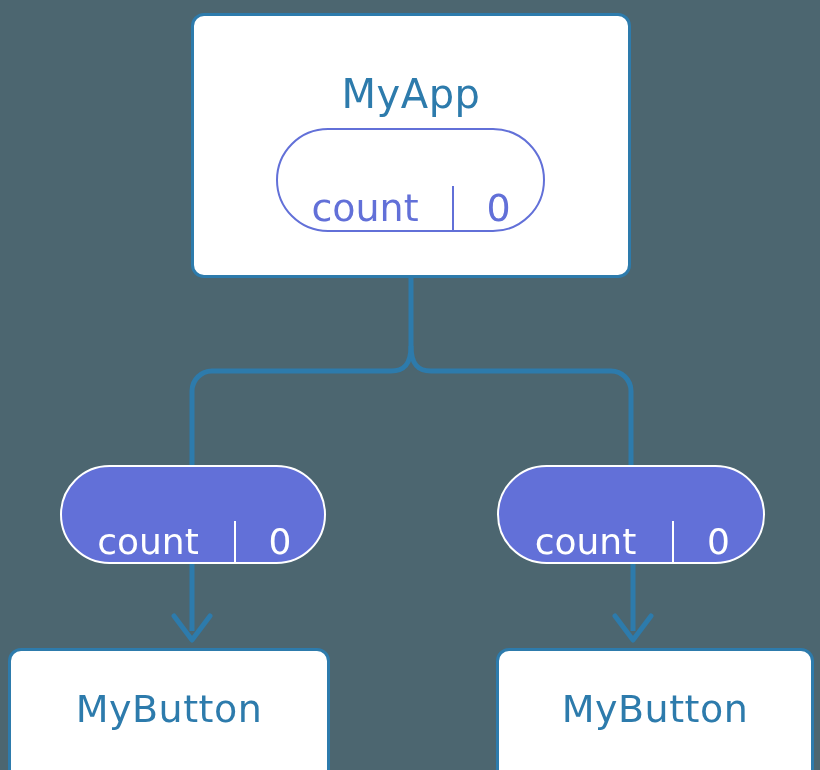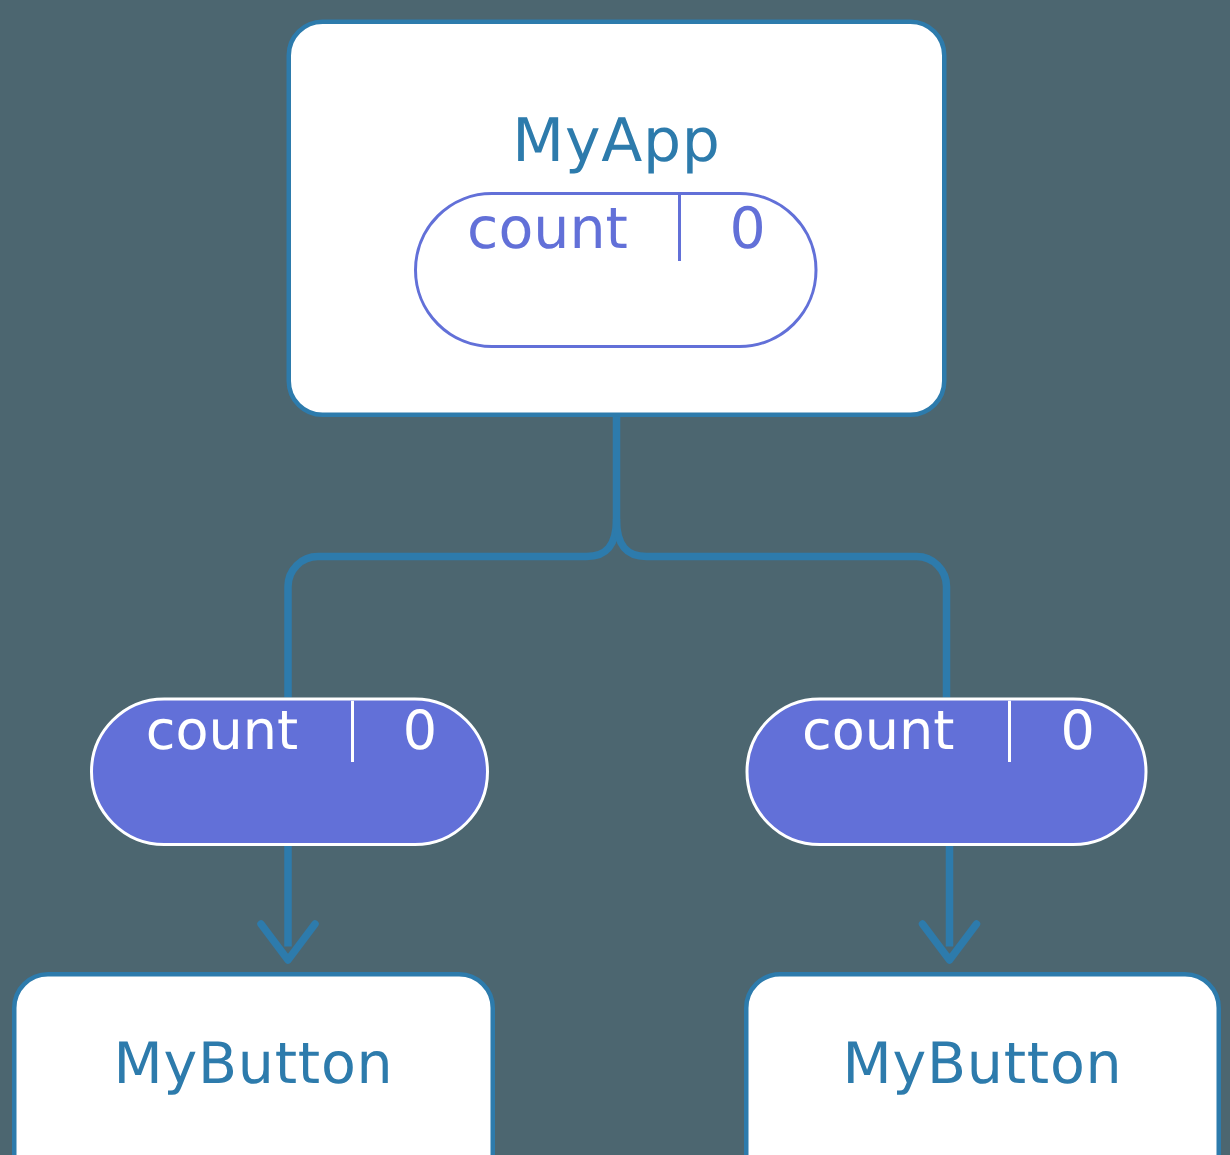--- a/index.html
+++ b/index.html
@@ -25,21 +25,21 @@
     width: 820px;
     height: 770px;
     pointer-events: none;
   }
 
   
   .comp-box {
     position: absolute;
     background: #ffffff;
     border: 3px solid #2d7bac;
-    border-radius: 24px;
+    border-radius: 13px;
     box-sizing: border-box;
     padding-left: 18px;
   }
   .comp-title {
     position: absolute;
     left: 0;
     right: 0;
     text-align: center;
     color: #2d7bac;
     font-weight: 400;
@@ -66,21 +66,21 @@
   .mybutton-title {
     top: 36px;
     font-size: 38px;
     letter-spacing: 0.5px;
   }
 
   
   .pill {
     position: absolute;
     display: flex;
-    align-items: flex-start;
+    align-items: flex-end;
     box-sizing: border-box;
     border-style: solid;
     border-width: 2px;
     border-radius: 999px;
     overflow: hidden;
   }
   .pill .cell {
     display: flex;
     align-items: center;
     justify-content: center;

